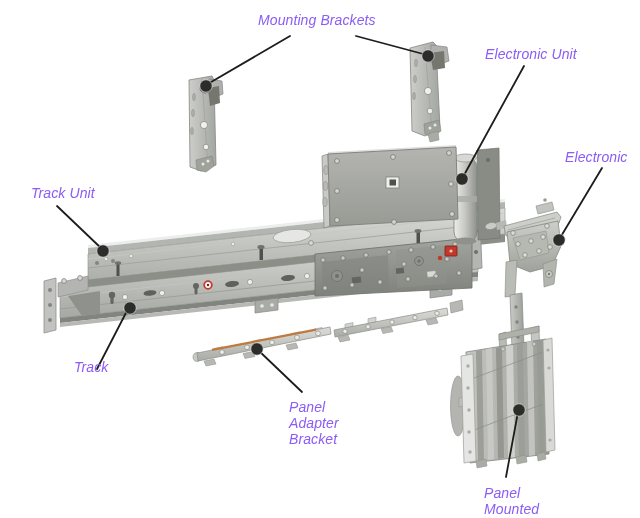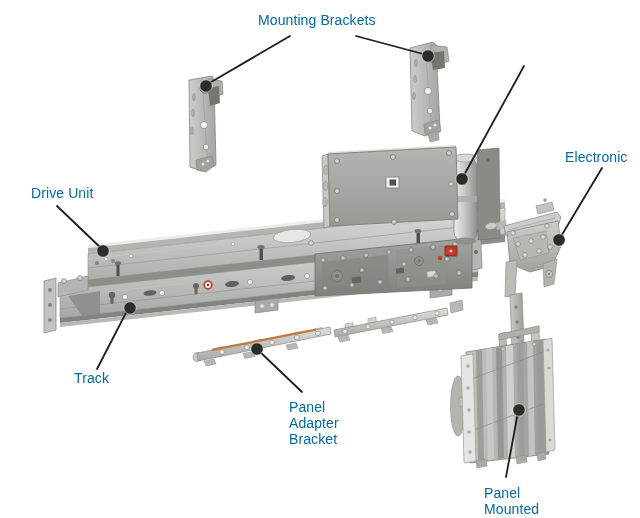--- a/index.html
+++ b/index.html
@@ -8,29 +8,30 @@
     width:640px;height:518px;
     background:#ffffff;
     font-family:"Liberation Sans",sans-serif;
     overflow:hidden;
   }
   .canvas svg{position:absolute;left:0;top:0;}
   .callout-label{
     position:absolute;
     font-size:14px;
     line-height:1.14;
-    color:#0369a1;
+    color:#8b5cf6;
     white-space:pre-line;
     letter-spacing:0.1px;
+    font-style:italic;
   }
   .lbl-mounting-brackets{left:258px;top:13px;}
   .lbl-electronic-unit{left:485px;top:47px;}
   .lbl-interlock{left:565px;top:150px;}
   .lbl-drive-unit{left:31px;top:186px;}
-  .lbl-track{left:74px;top:371px;}
+  .lbl-track{left:74px;top:360px;}
   .lbl-panel-adapter-bracket{left:289px;top:400px;}
   .lbl-panel-mounted{left:484px;top:486px;}
 </style>
 </head>
 <body>
 
 <div class="canvas">
 
 <svg width="640" height="518" viewBox="0 0 640 518">
   <defs>
@@ -360,22 +361,23 @@
     <circle cx="462" cy="179" r="6.2"></circle>
     <circle cx="559" cy="240" r="6.2"></circle>
     <circle cx="103" cy="251" r="6.2"></circle>
     <circle cx="130" cy="308" r="6.2"></circle>
     <circle cx="257" cy="349" r="6.2"></circle>
     <circle cx="519" cy="410" r="6.2"></circle>
   </g>
 </svg>
 
 <div class="callout-label lbl-mounting-brackets">Mounting Brackets</div>
+<div class="callout-label lbl-electronic-unit">Electronic Unit</div>
 <div class="callout-label lbl-interlock">Electronic</div>
-<div class="callout-label lbl-drive-unit">Drive Unit</div>
+<div class="callout-label lbl-drive-unit">Track Unit</div>
 <div class="callout-label lbl-track">Track</div>
 <div class="callout-label lbl-panel-adapter-bracket">Panel
 Adapter
 Bracket</div>
 <div class="callout-label lbl-panel-mounted">Panel
 Mounted</div>
 
 </div>
 
 </body></html>

